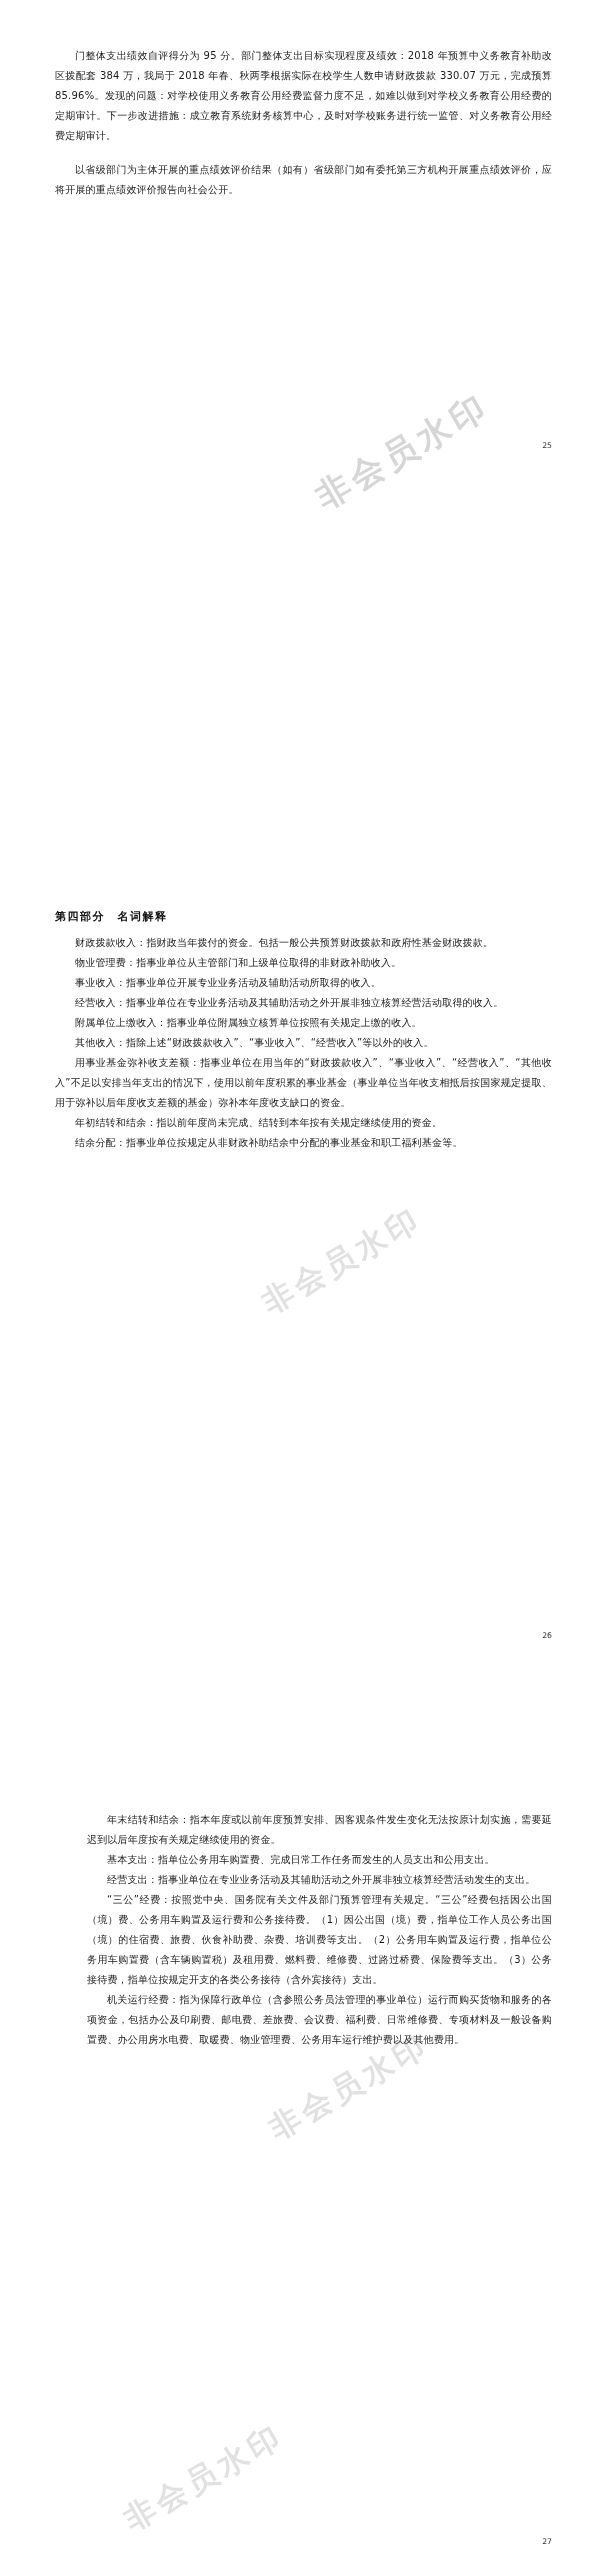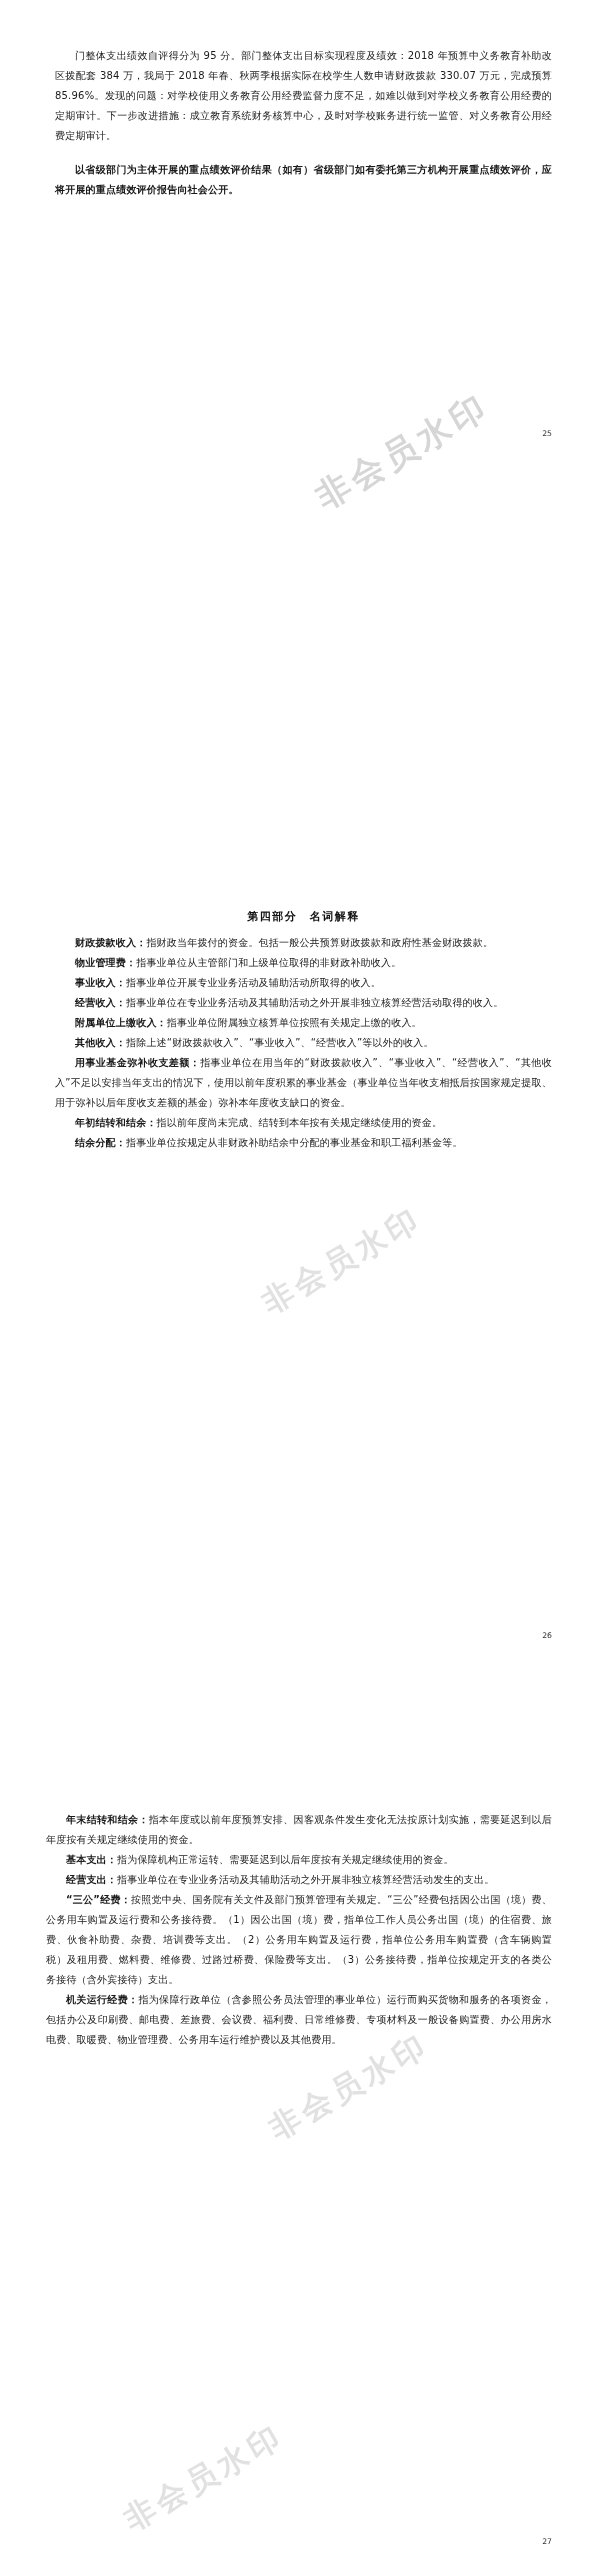--- a/index.html
+++ b/index.html
@@ -19,55 +19,54 @@
   }
   .page {
     position: relative;
     background: #ffffff;
     width: 607px;
     box-sizing: border-box;
     overflow: hidden;
   }
   .page.p25 { height: 859px; padding: 46px 55px 31px 55px; }
   .page.p26 { height: 859px; padding: 46px 55px 31px 55px; }
-  .page.p27 { height: 859px; padding: 46px 55px 31px 46px; }
+  .page.p27 { height: 859px; padding: 46px 55px 31px 87px; }
 
   p.para {
     font-family: "DejaVu Sans", "Liberation Sans", sans-serif;
     font-size: 10px;
     line-height: 20px;
     color: #1a1a1a;
     margin: 0 0 0 0;
     text-align: justify;
     text-justify: inter-ideograph;
     letter-spacing: 0.2px;
   }
   p.indent {
     text-indent: 2em;
   }
   .bold {
-    font-weight: bold;
+    font-weight: normal;
   }
   .center-title {
-    text-align: center;
     font-size: 11px;
     font-weight: bold;
     line-height: 23px;
     margin: 0 0 4.6px 0;
     letter-spacing: 1.5px;
     color: #111;
   }
   .pagenum {
     position: absolute;
     right: 55px;
     font-size: 7.7px;
     color: #333;
     font-family: "DejaVu Sans", "Liberation Sans", sans-serif;
   }
-  .pagenum.n25 { top: 429px; }
+  .pagenum.n25 { top: 441px; }
   .pagenum.n26 { top: 772px; }
   .pagenum.n27 { bottom: 31px; }
 
   
   .watermark {
     position: absolute;
     color: rgba(120,120,120,0.30);
     font-size: 34px;
     font-weight: bold;
     letter-spacing: 4.6px;
@@ -106,21 +105,21 @@
     <p class="para indent"><span class="bold">其他收入：</span><span>指除上述“财政拨款收入”、“事业收入”、“经营收入”等以外的收入。</span></p>
     <p class="para indent"><span class="bold">用事业基金弥补收支差额：</span><span>指事业单位在用当年的“财政拨款收入”、“事业收入”、“经营收入”、“其他收入”不足以安排当年支出的情况下，使用以前年度积累的事业基金（事业单位当年收支相抵后按国家规定提取、用于弥补以后年度收支差额的基金）弥补本年度收支缺口的资金。</span></p>
     <p class="para indent"><span class="bold">年初结转和结余：</span><span>指以前年度尚未完成、结转到本年按有关规定继续使用的资金。</span></p>
     <p class="para indent"><span class="bold">结余分配：</span><span>指事业单位按规定从非财政补助结余中分配的事业基金和职工福利基金等。</span></p>
     <div class="pagenum n26">26</div>
   </div>
 
   <div class="page p27">
     <div style="height:46px"></div>
     <p class="para indent"><span class="bold">年末结转和结余：</span><span>指本年度或以前年度预算安排、因客观条件发生变化无法按原计划实施，需要延迟到以后年度按有关规定继续使用的资金。</span></p>
-    <p class="para indent"><span class="bold">基本支出：</span><span>指为保障机构正常运转、需要延迟到以后年度按有关规定继续使用的资金。</span></p>
+    <p class="para indent"><span class="bold">基本支出：</span><span>指单位公务用车购置费、完成日常工作任务而发生的人员支出和公用支出。</span></p>
     <p class="para indent"><span class="bold">经营支出：</span><span>指事业单位在专业业务活动及其辅助活动之外开展非独立核算经营活动发生的支出。</span></p>
     <p class="para indent"><span class="bold">“三公”经费：</span><span>按照党中央、国务院有关文件及部门预算管理有关规定。“三公”经费包括因公出国（境）费、公务用车购置及运行费和公务接待费。（1）因公出国（境）费，指单位工作人员公务出国（境）的住宿费、旅费、伙食补助费、杂费、培训费等支出。（2）公务用车购置及运行费，指单位公务用车购置费（含车辆购置税）及租用费、燃料费、维修费、过路过桥费、保险费等支出。（3）公务接待费，指单位按规定开支的各类公务接待（含外宾接待）支出。</span></p>
     <p class="para indent"><span class="bold">机关运行经费：</span><span>指为保障行政单位（含参照公务员法管理的事业单位）运行而购买货物和服务的各项资金，包括办公及印刷费、邮电费、差旅费、会议费、福利费、日常维修费、专项材料及一般设备购置费、办公用房水电费、取暖费、物业管理费、公务用车运行维护费以及其他费用。</span></p>
     <div class="pagenum n27">27</div>
   </div>
 
   <div class="watermark wm1">非会员水印</div>
   <div class="watermark wm2">非会员水印</div>
   <div class="watermark wm3">非会员水印</div>
   <div class="watermark wm4">非会员水印</div>

